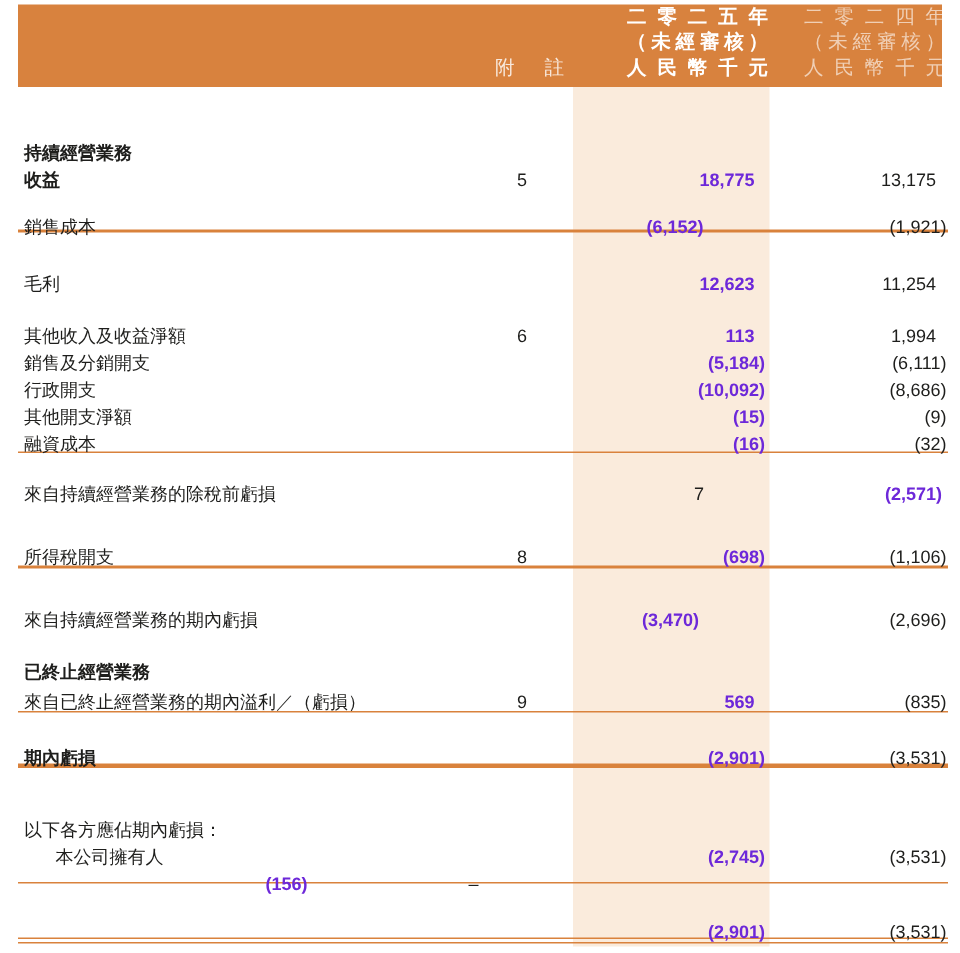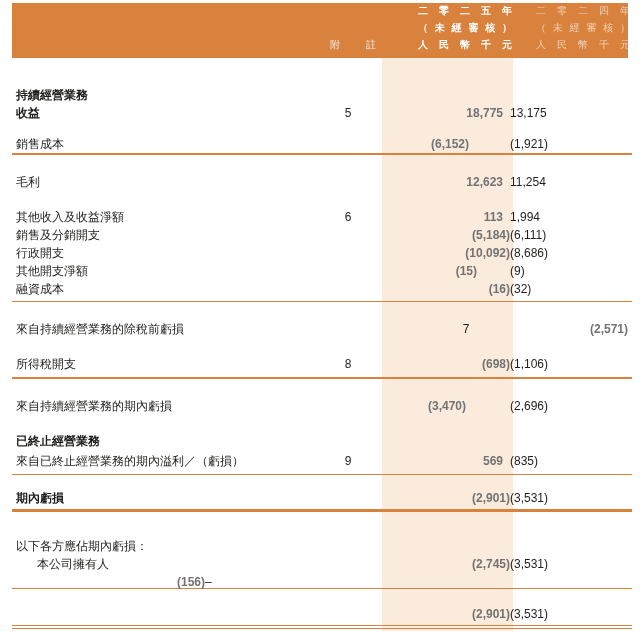--- a/index.html
+++ b/index.html
@@ -8,41 +8,41 @@
     font-family:"Liberation Sans","DejaVu Sans",sans-serif;
     color:#1e1e1c;overflow:hidden;
     -webkit-font-smoothing:antialiased;
   }
   
   .band{
     position:absolute;left:12px;top:3px;width:616px;height:55px;
     background:#d8823e;
   }
   .band .hcol{
-    position:absolute;bottom:5px;font-size:10px;line-height:17px;
+    position:absolute;bottom:5px;font-size:13px;line-height:17px;
   }
   .hcol div{text-align:justify;text-align-last:justify;}
   .note-h{right:252px;width:46px;color:rgba(255,255,255,0.82);font-weight:400;}
   .h2025{right:116px;width:94px;color:#ffffff;font-weight:700;}
   .h2024{right:-2px;width:94px;color:rgba(255,255,255,0.62);font-weight:400;}
   
   .tint{
     position:absolute;left:382px;top:58px;width:131px;height:573px;
     background:#faebdc;
   }
   
   .tbl{position:absolute;left:12px;top:58px;width:616px;z-index:2;}
   .row{display:flex;align-items:baseline;height:18px;line-height:18px;font-size:12px;}
   .lbl{flex:1;padding-left:4px;white-space:nowrap;}
   .lbl.ind{padding-left:25px;}
   .bold .lbl{font-weight:700;}
   .note{width:62px;text-align:center;}
   .v25{width:131px;text-align:right;padding-right:7px;box-sizing:border-box;
-       color:#737373;font-weight:700;}
-  .v24{width:118px;text-align:left;padding-right:4px;box-sizing:border-box;}
+       color:#6d28d9;font-weight:700;}
+  .v24{width:118px;text-align:right;padding-right:4px;box-sizing:border-box;margin-top:7px;}
   .v25 span,.v24 span{display:inline-block;}
   .neg{margin-right:-7px;}
   
   .rule{width:620px;background:#d9823c;}
   .rule.thin{height:1.5px;}
   .rule.thick{height:2.5px;}
   .rule.double{height:4px;background:none;
     border-top:1.5px solid #d9823c;border-bottom:1.5px solid #d9823c;
     box-sizing:border-box;}
 </style>
@@ -104,21 +104,21 @@
     <span class="note"></span>
     <span class="v25"><span class="neg">(5,184)</span></span>
     <span class="v24"><span class="neg">(6,111)</span></span>
   </div>
     <div class="row" style="margin-top: 0px;">
     <span class="lbl">行政開支</span>
     <span class="note"></span>
     <span class="v25"><span class="neg">(10,092)</span></span>
     <span class="v24"><span class="neg">(8,686)</span></span>
   </div>
-    <div class="row" style="margin-top: 0px; gap: 33px;">
+    <div class="row" style="margin-top: 0px;">
     <span class="lbl">其他開支淨額</span>
     <span class="note"></span>
     <span class="v25"><span class="neg">(15)</span></span>
     <span class="v24"><span class="neg">(9)</span></span>
   </div>
     <div class="row" style="margin-top: 0px;">
     <span class="lbl">融資成本</span>
     <span class="note"></span>
     <span class="v25"><span class="neg">(16)</span></span>
     <span class="v24"><span class="neg">(32)</span></span>

